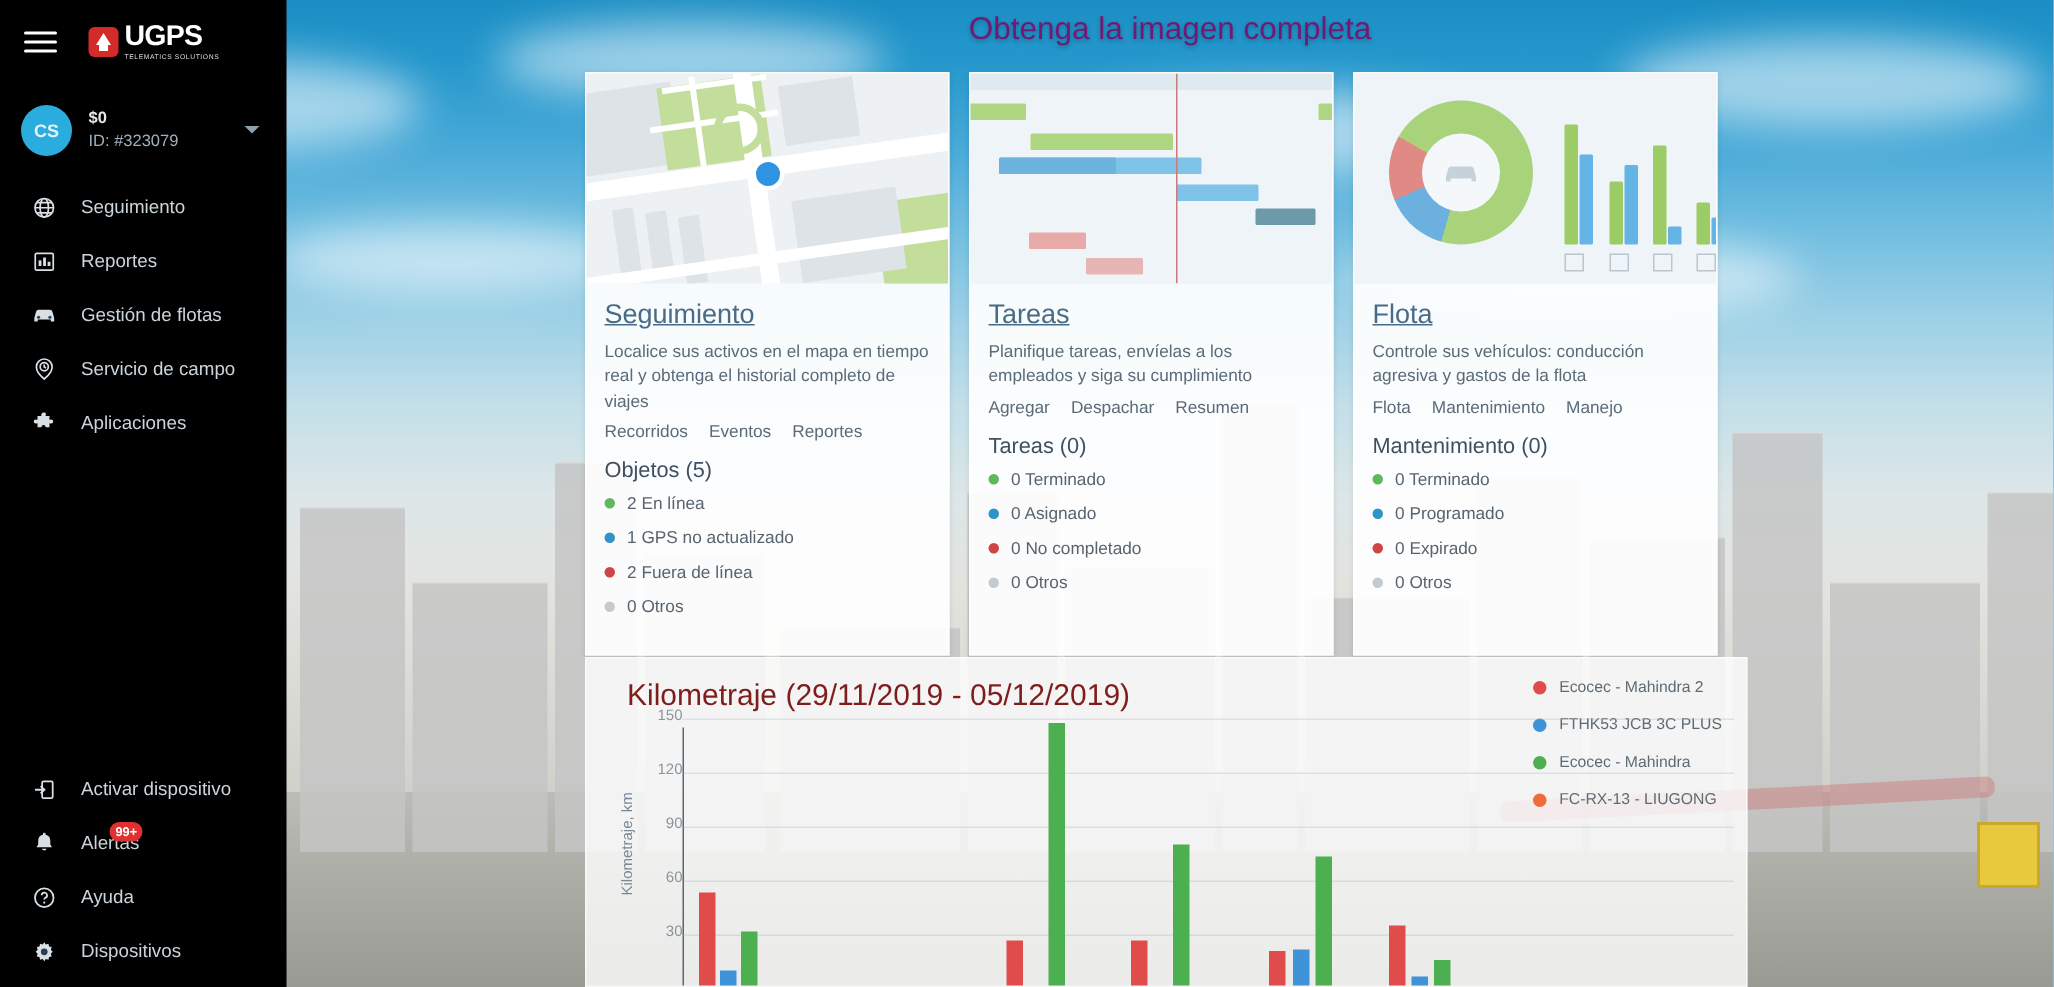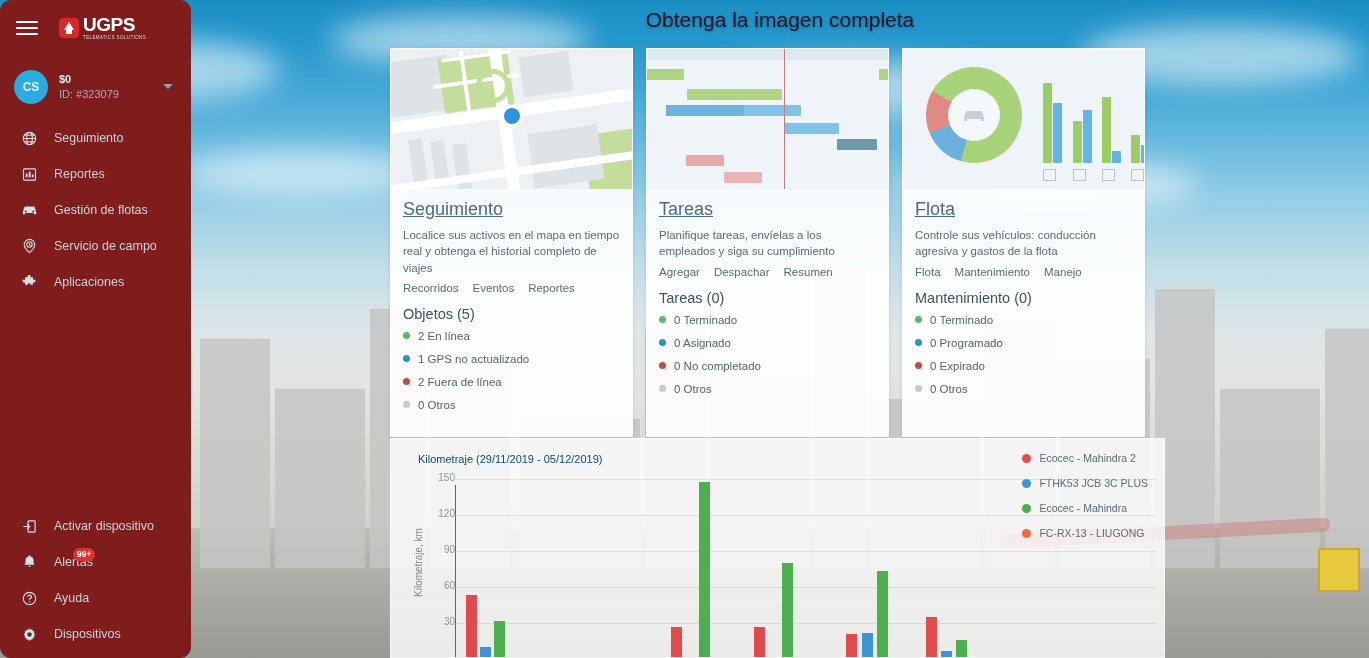--- a/index.html
+++ b/index.html
@@ -43,21 +43,21 @@
     border-radius: 6px;
     transform: rotate(-3deg);
   }
   #bg .sign {
     position: absolute; background: #e8c83c; border: 2px solid #c9a92c;
   }
 
   
   #sidebar {
     position: absolute; left: 0; top: 0; width: 191px; height: 658px;
-    background: #7f1d1d; color: #c3ccd4; z-index: 20; border-radius: 11px;
+    background: #000000; color: #c3ccd4; z-index: 20;
   }
   .sb-top { display: flex; align-items: center; height: 56px; padding-left: 16px; }
   .hamburger { width: 22px; cursor: pointer; }
   .hamburger span {
     display: block; height: 2px; background: #ffffff; margin: 4px 0; border-radius: 1px;
   }
   .logo { display: flex; align-items: center; margin-left: 21px; }
   .logo-mark {
     width: 20px; height: 20px; background: #d32a2a;
     border-radius: 4px; position: relative; margin-right: 4px;
@@ -107,21 +107,21 @@
     position: absolute; left: 73px; top: 4px;
     background: #e03030; color: #fff; font-size: 8.5px; font-weight: bold;
     padding: 1px 4px; border-radius: 8px; line-height: 1.3;
   }
   #nav-bottom { position: absolute; bottom: 6px; left: 0; right: 0; }
   #nav-bottom .nav-item { height: 36px; }
 
   
   #page-title {
     position: absolute; left: 191px; right: 0; top: 8px;
-    text-align: center; font-size: 21px; color: #0f172a;
+    text-align: center; font-size: 21px; color: #701a75;
     text-shadow: 0 1px 3px rgba(0,0,0,0.25); z-index: 10;
   }
 
   
   #cards {
     position: absolute; left: 390px; top: 48px;
     display: flex; gap: 13px; z-index: 10;
   }
   .card {
     width: 243px; background: rgba(255,255,255,0.92);
@@ -182,21 +182,21 @@
 
   
   #chart-panel {
     position: absolute; left: 390px; top: 438px; width: 775px; height: 220px;
     background: rgba(255,255,255,0.80);
     border: 1px solid rgba(255,255,255,0.6);
     z-index: 10;
   }
   #chart-title {
     position: absolute; left: 27px; top: 14px;
-    font-size: 11px; color: #0c4a6e; text-align: center;
+    font-size: 20px; color: #7f1d1d; text-align: center;
   }
   #legend { position: absolute; right: 16px; top: 13px; }
   .lg-row { display: flex; align-items: center; margin-bottom: 13px; }
   .lg-dot { width: 9px; height: 9px; border-radius: 50%; margin-right: 8px; }
   .lg-lbl { font-size: 10.5px; color: #5d6b74; white-space: nowrap; }
 
   #plot { position: absolute; left: 0; top: 40px; right: 0; bottom: 0; }
   #yaxis-title {
     position: absolute; left: 22px; top: 118px;
     transform: rotate(-90deg); transform-origin: left top;

